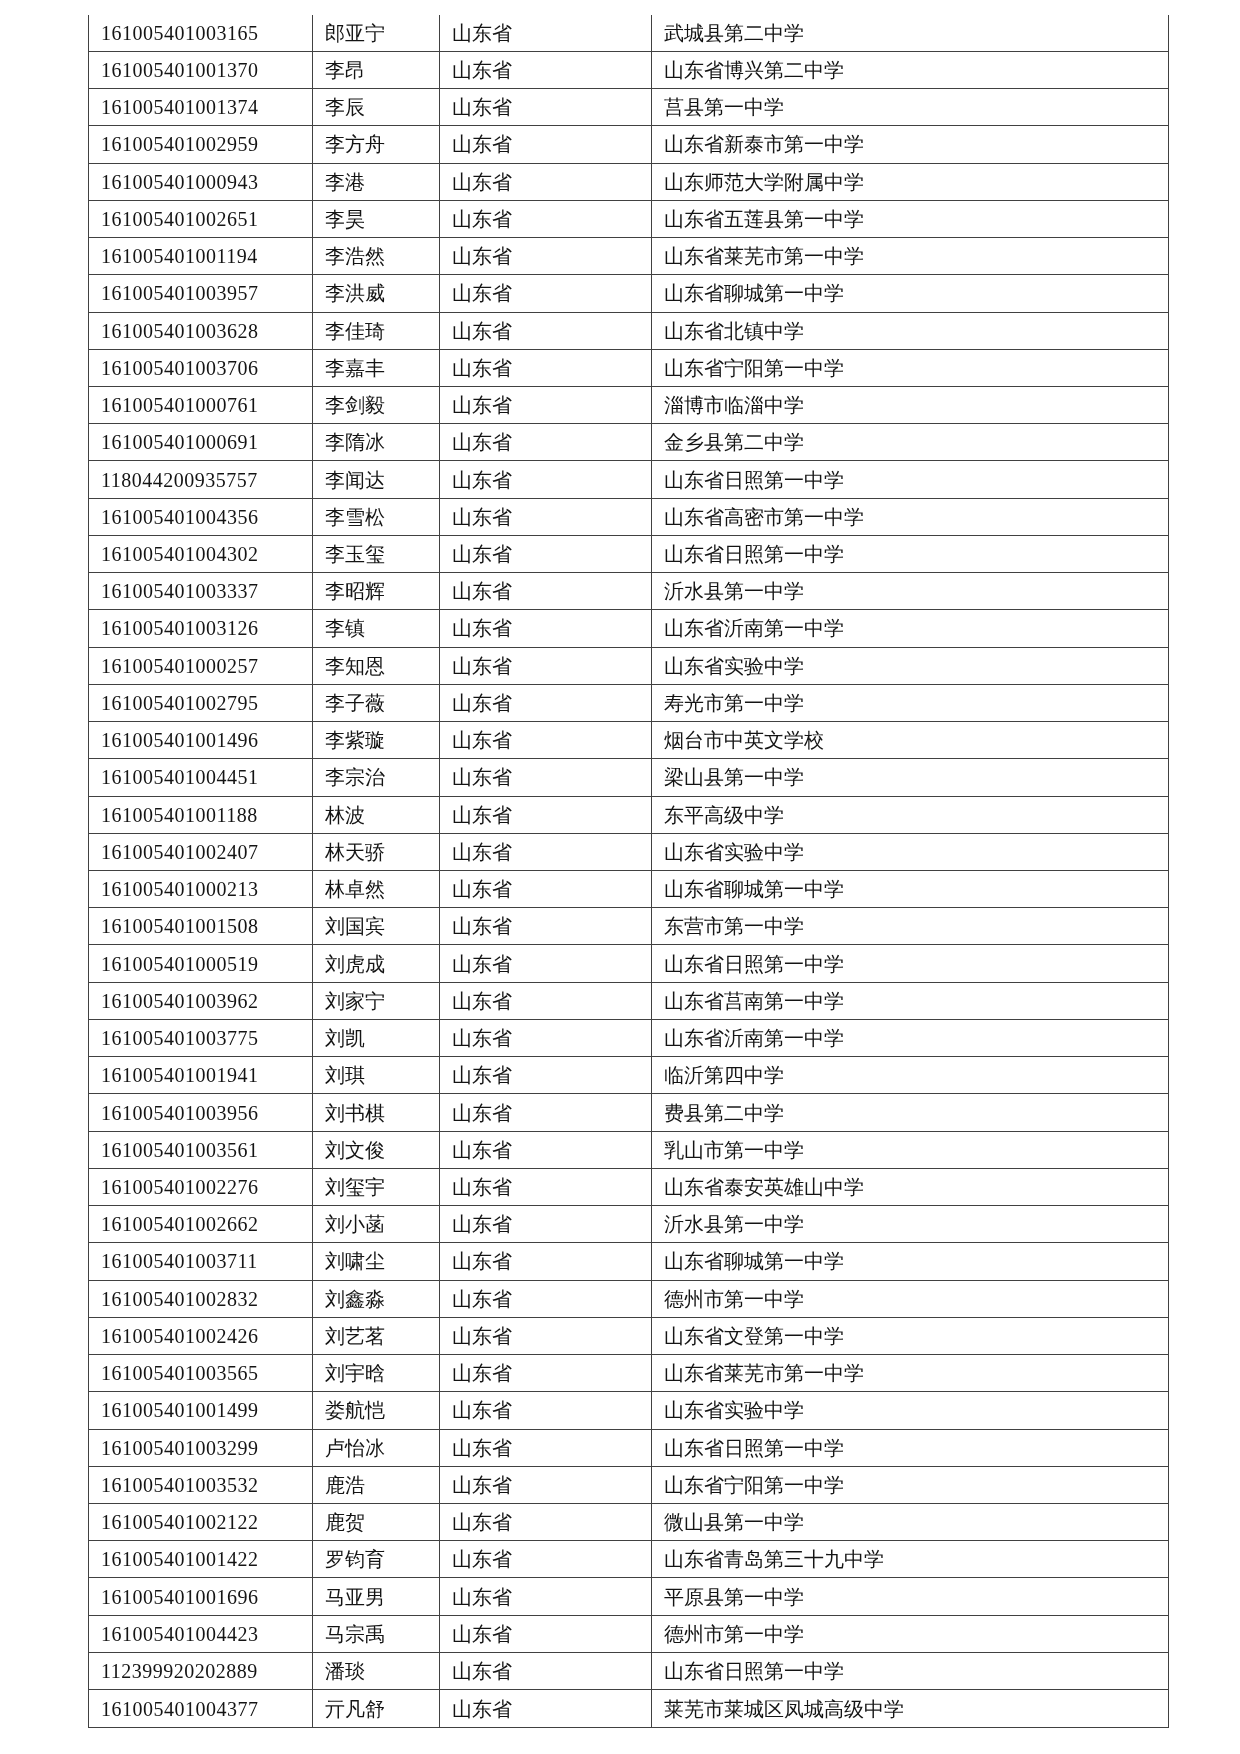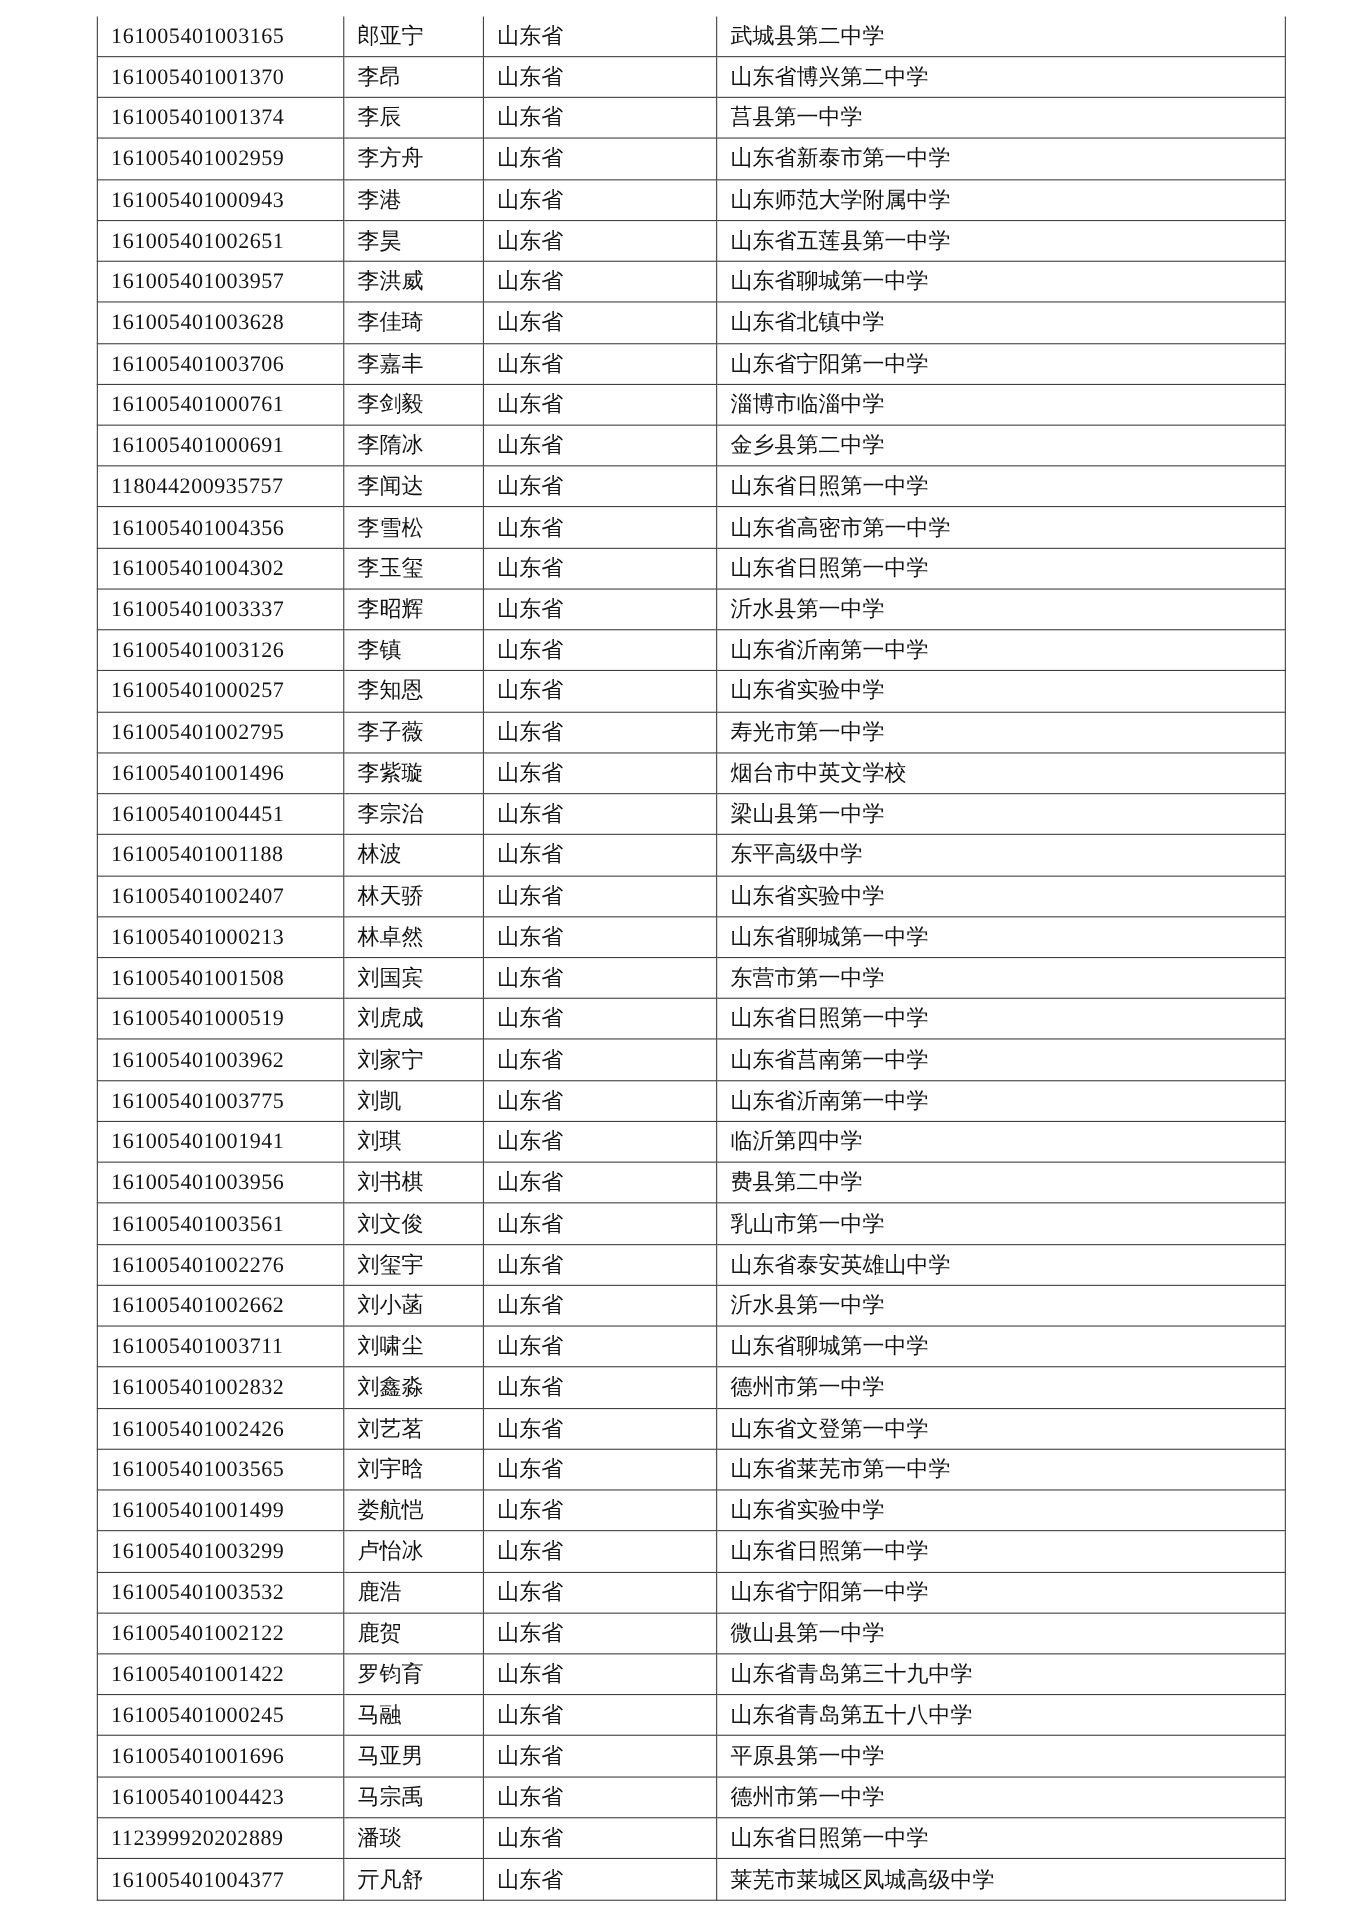--- a/index.html
+++ b/index.html
@@ -95,20 +95,26 @@
       <td class="cell-school">山东师范大学附属中学</td>
     </tr>
 
     <tr>
       <td class="cell-id">161005401002651</td>
       <td class="cell-name">李昊</td>
       <td class="cell-province">山东省</td>
       <td class="cell-school">山东省五莲县第一中学</td>
     </tr>
 
+    <tr>
+      <td class="cell-id">161005401001194</td>
+      <td class="cell-name">李浩然</td>
+      <td class="cell-province">山东省</td>
+      <td class="cell-school">山东省莱芜市第一中学</td>
+    </tr>
 
     <tr>
       <td class="cell-id">161005401003957</td>
       <td class="cell-name">李洪威</td>
       <td class="cell-province">山东省</td>
       <td class="cell-school">山东省聊城第一中学</td>
     </tr>
 
     <tr>
       <td class="cell-id">161005401003628</td>
@@ -345,26 +351,20 @@
       <td class="cell-school">微山县第一中学</td>
     </tr>
 
     <tr>
       <td class="cell-id">161005401001422</td>
       <td class="cell-name">罗钧育</td>
       <td class="cell-province">山东省</td>
       <td class="cell-school">山东省青岛第三十九中学</td>
     </tr>
 
-    <tr>
-      <td class="cell-id">161005401000245</td>
-      <td class="cell-name">马融</td>
-      <td class="cell-province">山东省</td>
-      <td class="cell-school">山东省青岛第五十八中学</td>
-    </tr>
 
     <tr>
       <td class="cell-id">161005401001696</td>
       <td class="cell-name">马亚男</td>
       <td class="cell-province">山东省</td>
       <td class="cell-school">平原县第一中学</td>
     </tr>
 
     <tr>
       <td class="cell-id">161005401004423</td>

